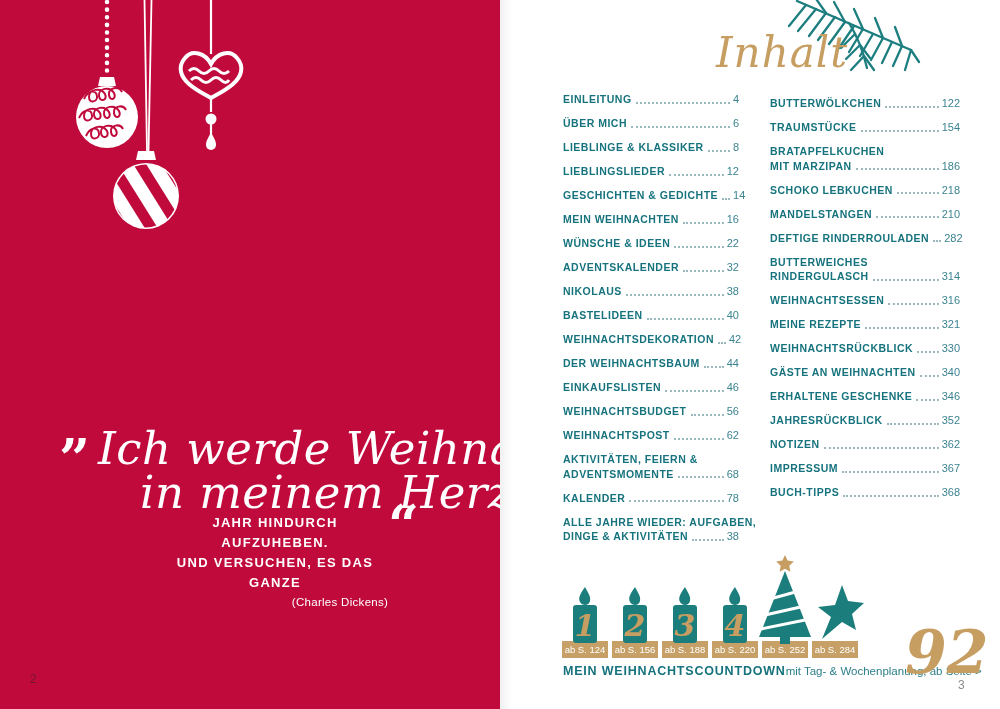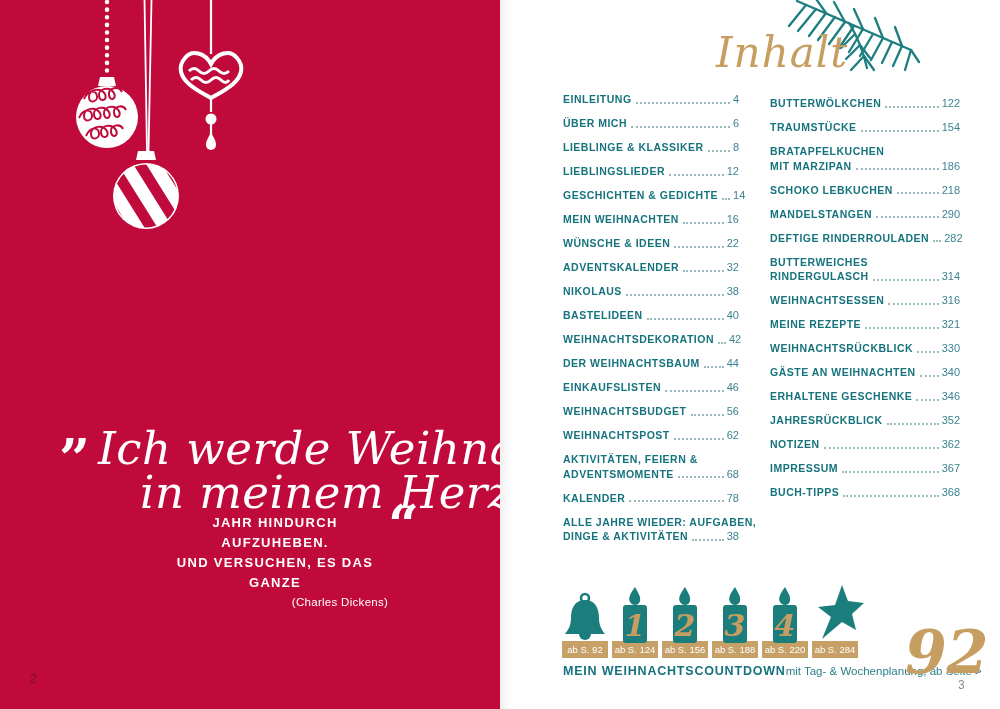--- a/index.html
+++ b/index.html
@@ -344,21 +344,21 @@
             <span class="toc-leader"></span>
             <span class="toc-page">218</span>
           </div>
         </div>
 
         <div class="toc-entry">
 
           <div class="toc-row">
             <span class="toc-label">MANDELSTANGEN</span>
             <span class="toc-leader"></span>
-            <span class="toc-page">290</span>
+            <span class="toc-page">210</span>
           </div>
         </div>
 
         <div class="toc-entry">
 
           <div class="toc-row">
             <span class="toc-label">DEFTIGE RINDERROULADEN</span>
             <span class="toc-leader"></span>
             <span class="toc-page">282</span>
           </div>
@@ -450,30 +450,20 @@
           <div class="toc-row">
             <span class="toc-label">BUCH-TIPPS</span>
             <span class="toc-leader"></span>
             <span class="toc-page">368</span>
           </div>
         </div>
       </div>
 
     <div class="countdown">
 
-      <div class="cd-cell">
-        <div class="cd-icon">
-          <svg width="46" height="52" viewBox="0 0 46 52">
-            <circle cx="23" cy="7" r="4" fill="none" stroke="#1c7e7c" stroke-width="2.6"></circle>
-            <path d="M23,9 C13,9 9,17 9,27 C9,35 6,39 3,43 L43,43 C40,39 37,35 37,27 C37,17 33,9 23,9 Z" fill="#1c7e7c"></path>
-            <path d="M17,43 a6,6 0 0 0 12,0 z" fill="#1c7e7c"></path>
-          </svg>
-        </div>
-        <div class="cd-box">ab S. 92</div>
-      </div>
 
       <div class="cd-cell">
         <div class="cd-icon">
           <svg width="40" height="58" viewBox="0 0 40 58">
             <path d="M20,2 C15,9 13,13 15,17 C17,21 24,21 25,16 C26,11 23,8 20,2 Z" fill="#1c7e7c"></path>
             <rect x="8" y="20" width="24" height="38" rx="3" fill="#1c7e7c"></rect>
             <text class="candle-num" x="20" y="51" text-anchor="middle">1</text>
           </svg>
         </div>
         <div class="cd-box">ab S. 124</div>
@@ -505,20 +495,35 @@
         <div class="cd-icon">
           <svg width="40" height="58" viewBox="0 0 40 58">
             <path d="M20,2 C15,9 13,13 15,17 C17,21 24,21 25,16 C26,11 23,8 20,2 Z" fill="#1c7e7c"></path>
             <rect x="8" y="20" width="24" height="38" rx="3" fill="#1c7e7c"></rect>
             <text class="candle-num" x="20" y="51" text-anchor="middle">4</text>
           </svg>
         </div>
         <div class="cd-box">ab S. 220</div>
       </div>
 
+      <div class="cd-cell">
+        <div class="cd-icon">
+          <svg class="wide" width="76" height="90" viewBox="0 0 76 90">
+            <path d="M38,0 l2.6,5.6 6.2,0.8 -4.5,4.3 1.1,6.1 -5.4,-3 -5.4,3 1.1,-6.1 -4.5,-4.3 6.2,-0.8 z" fill="#c79e62"></path>
+            <polygon points="38,16 12,82 64,82" fill="#1c7e7c"></polygon>
+            <rect x="33" y="82" width="10" height="7" fill="#1c7e7c"></rect>
+            <g stroke="#fff" stroke-width="3" fill="none">
+              <line x1="23" y1="44" x2="52" y2="36"></line>
+              <line x1="18" y1="60" x2="58" y2="51"></line>
+              <line x1="14" y1="74" x2="63" y2="64"></line>
+            </g>
+          </svg>
+        </div>
+        <div class="cd-box">ab S. 252</div>
+      </div>
 
       <div class="cd-cell">
         <div class="cd-icon">
           <svg width="62" height="62" viewBox="0 0 62 62">
             <path d="M38,4 L44,20 L60,22 L48,33 L52,49 L38,41 L18,58 L27,36 L14,26 L31,24 Z" fill="#1c7e7c"></path>
           </svg>
         </div>
         <div class="cd-box">ab S. 284</div>
       </div>
 

